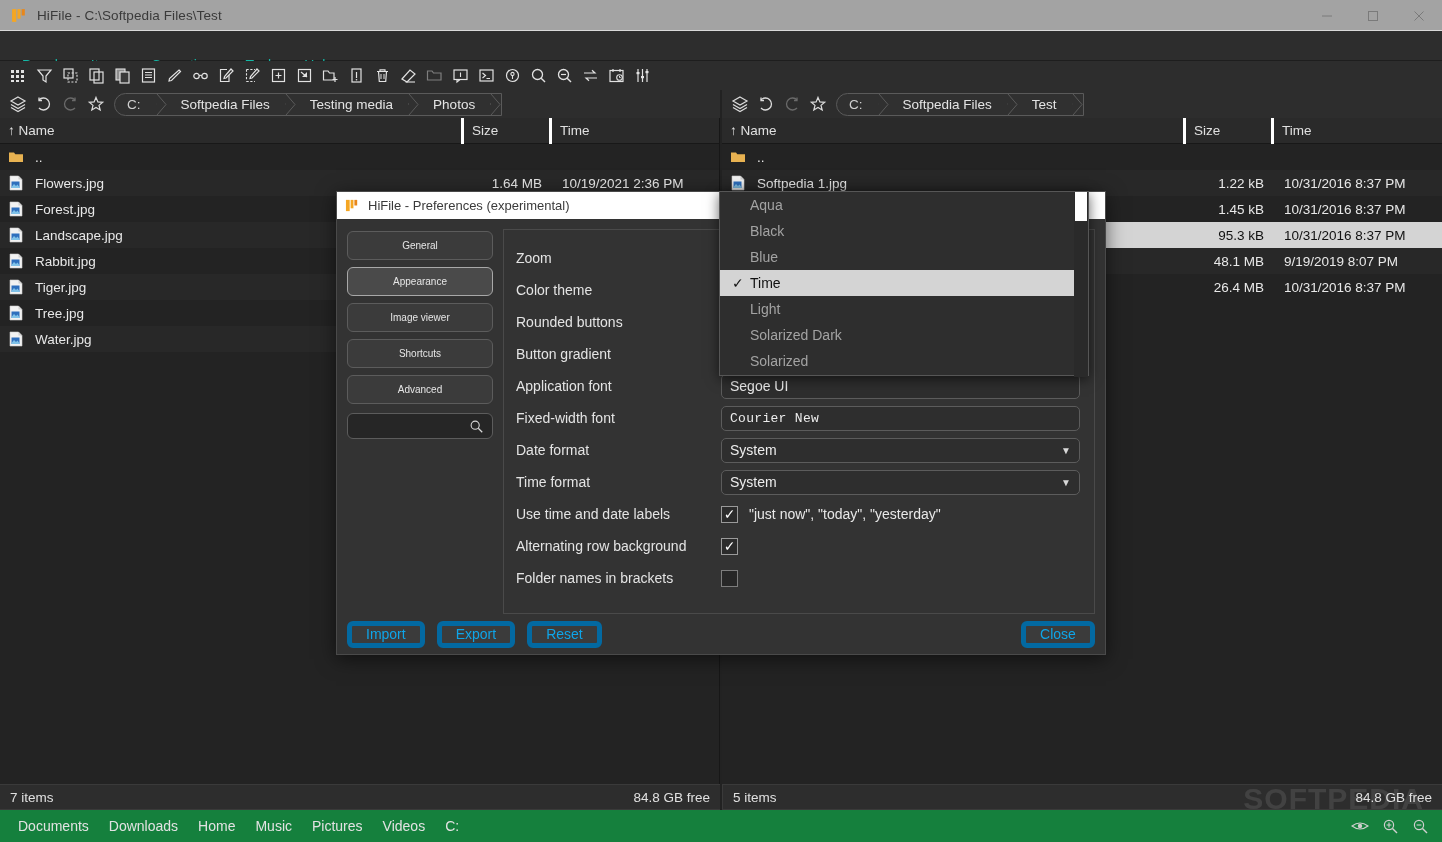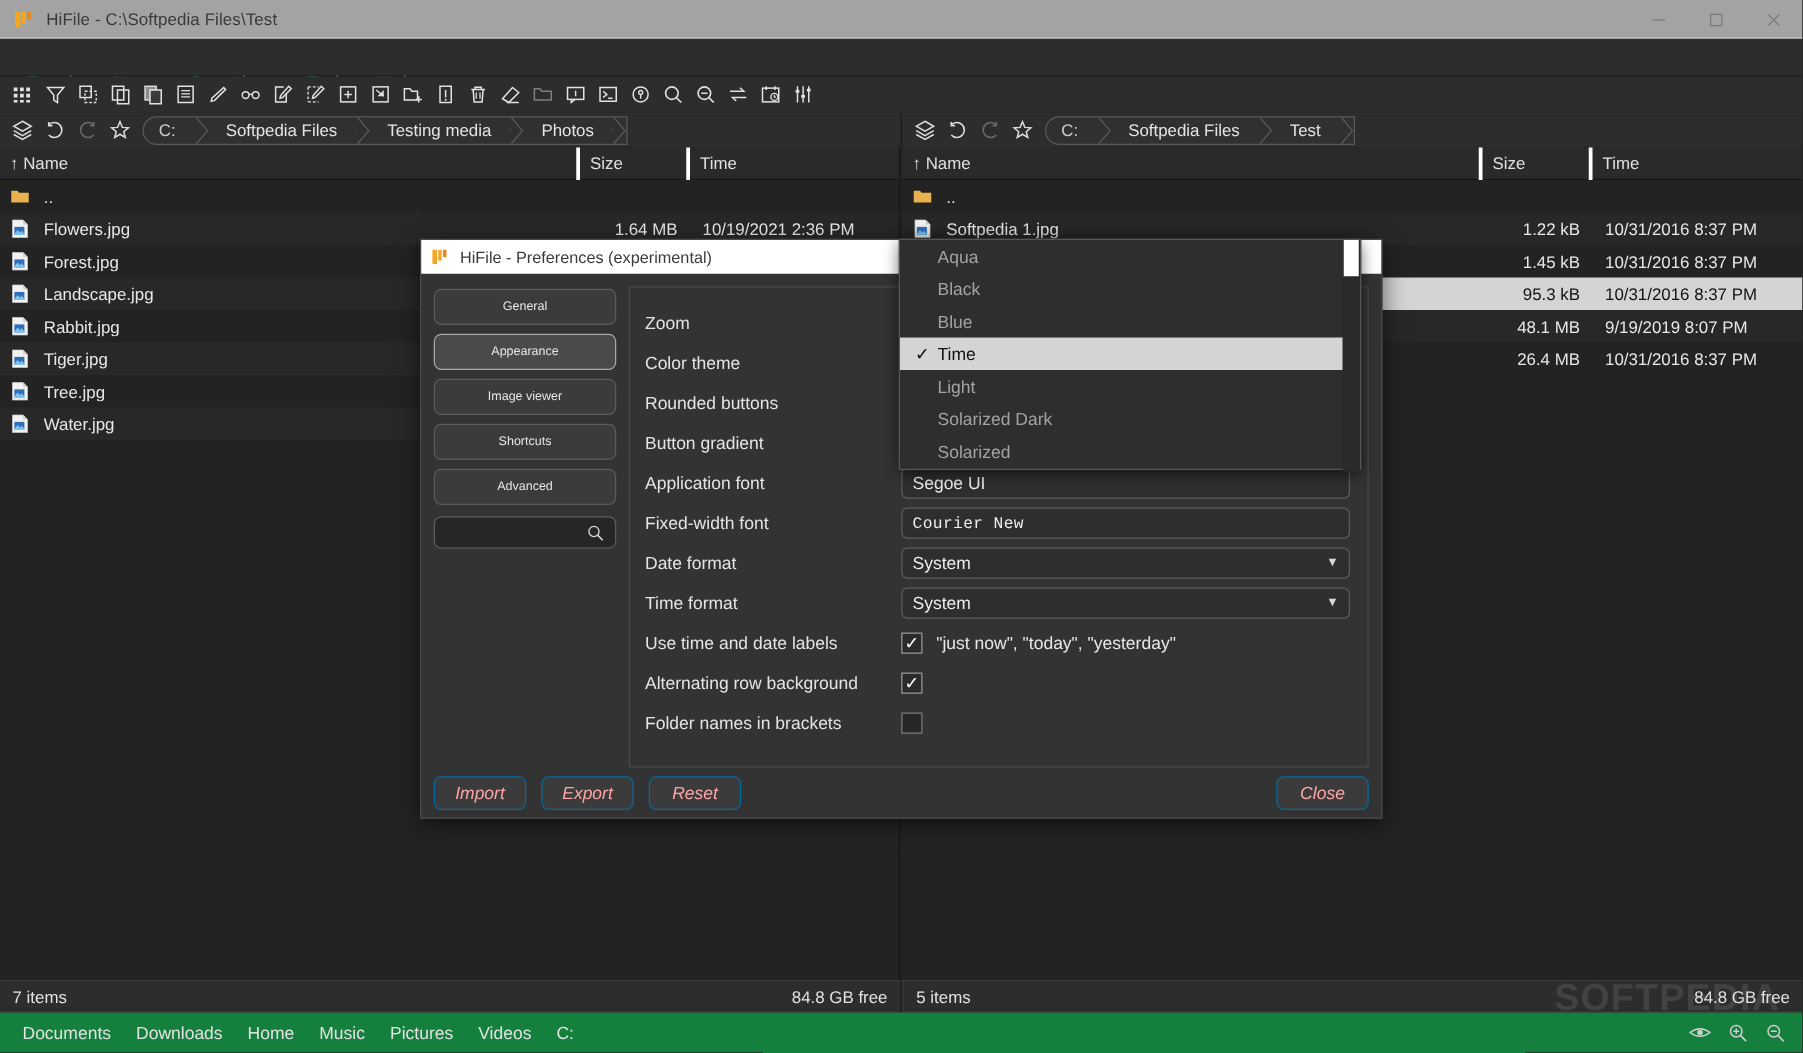--- a/index.html
+++ b/index.html
@@ -162,22 +162,22 @@
     width:17px; height:17px; border:1px solid #9a9a9a; background:#2b2b2b;
     display:flex; align-items:center; justify-content:center;
     color:#ffffff; font-size:14px; line-height:1;
   }
   .cbox.off{ border-color:#7d7d7d; background:#272727; }
   .cbtext{ color:#e8e8e8; font-size:14px;}
   .dlg-foot{
     height:40px; display:flex; align-items:center; padding:0 10px; gap:12px;
   }
   .dbtn{
-    height:27px; min-width:74px; padding:0 14px; border:1px solid #0369a1; border-radius:6px;
-    background:#3b3b3b; color:#fca5a5; font-size:14px; display:flex; align-items:center; justify-content:center;font-style:italic;
+    height:27px; min-width:74px; padding:0 14px; border:5px solid #0369a1; border-radius:6px;
+    background:#3b3b3b; color:#0ea5e9; font-size:14px; display:flex; align-items:center; justify-content:center;
   }
   .dbtn.right{ margin-left:auto; }
 
   
   .dropdown{
     position:absolute; left:719px; top:191px; width:370px; height:185px;
     background:#2e2e2e; border:1px solid #565656; z-index:40;
     box-shadow:0 3px 12px rgba(0,0,0,.6);
   }
   .dd-item{

